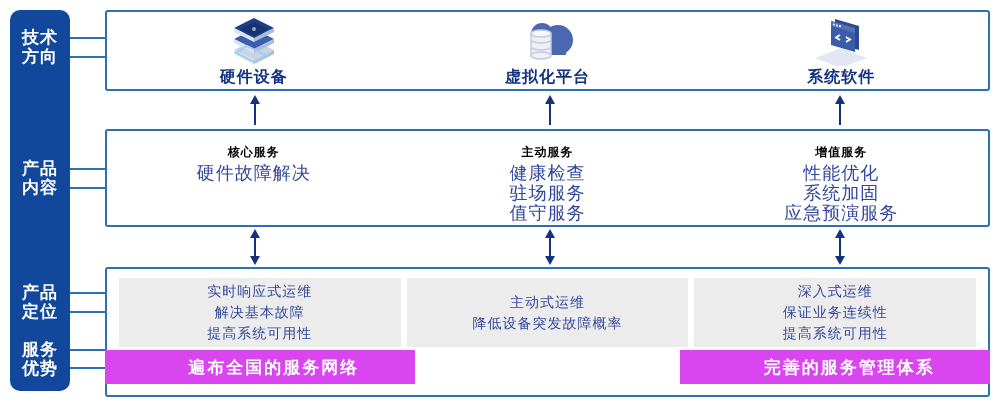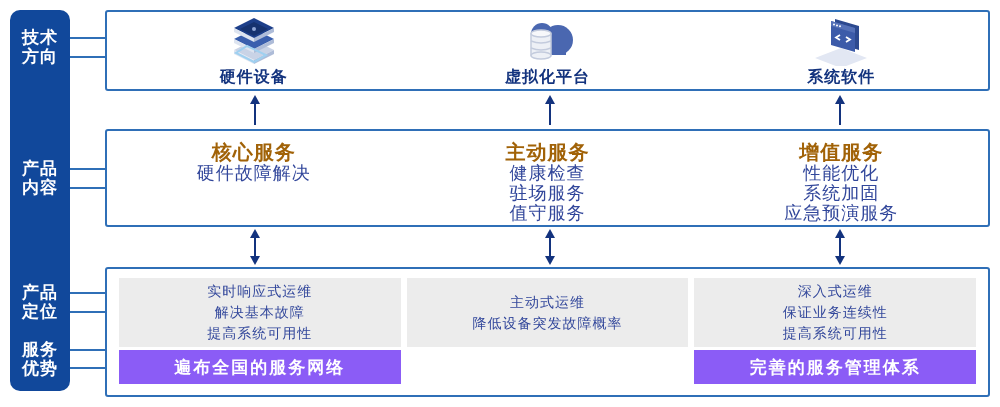--- a/index.html
+++ b/index.html
@@ -24,31 +24,31 @@
 
   .col{flex:1 1 0;display:flex;flex-direction:column;align-items:center;min-width:0;}
 
   
   .tech-item{justify-content:flex-start;padding-top:4px;}
   .tech-icon{height:50px;display:flex;align-items:center;justify-content:center;}
   .tech-label{margin-top:1px;font-size:16px;font-weight:bold;color:#13337E;letter-spacing:1px;}
 
   
   .svc-col{padding-top:10px;}
-  .svc-title{font-size:20px;font-weight:bold;color:#a16207;line-height:22px;letter-spacing:1px;}
+  .svc-title{font-size:12px;font-weight:bold;color:#000000;line-height:22px;letter-spacing:1px;}
   .svc-item{font-size:18px;color:#32479B;line-height:20px;letter-spacing:1px;}
 
   
   .pos-col{justify-content:space-between;}
   .gray-panel{width:100%;background:#ECECEC;box-sizing:border-box;
     display:flex;flex-direction:column;align-items:center;justify-content:center;
     height:69px;}
   .gray-line{font-size:14px;color:#32479B;line-height:21px;letter-spacing:1px;}
-  .blue-bar{width:100%;height:34px;background:#8b5cf6;display:flex;align-items:center;
-    justify-content:center;color:#ffffff;font-size:17px;font-weight:bold;letter-spacing:2px;}
+  .blue-bar{width:100%;height:34px;background:#d946ef;display:flex;align-items:center;
+    justify-content:center;color:#ffffff;font-size:17px;font-weight:bold;letter-spacing:2px;padding-left:28px;}
 
   
   .arrow{position:absolute;z-index:2;}
 </style>
 </head>
 <body>
 
 <div class="canvas">
 
   <div class="conn" style="top:37px"></div>

